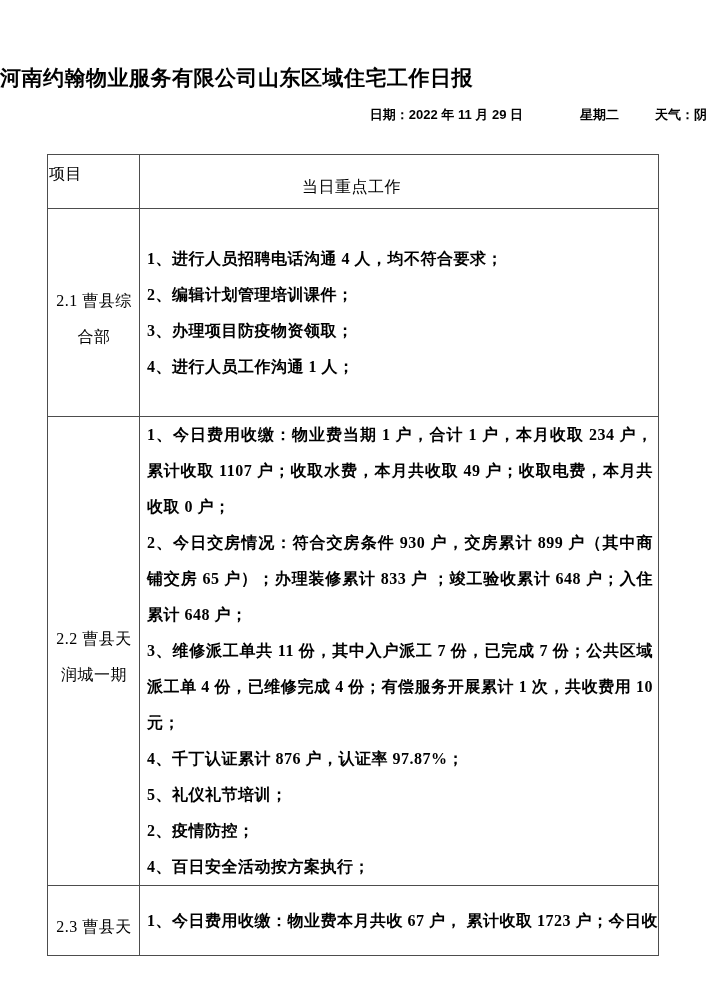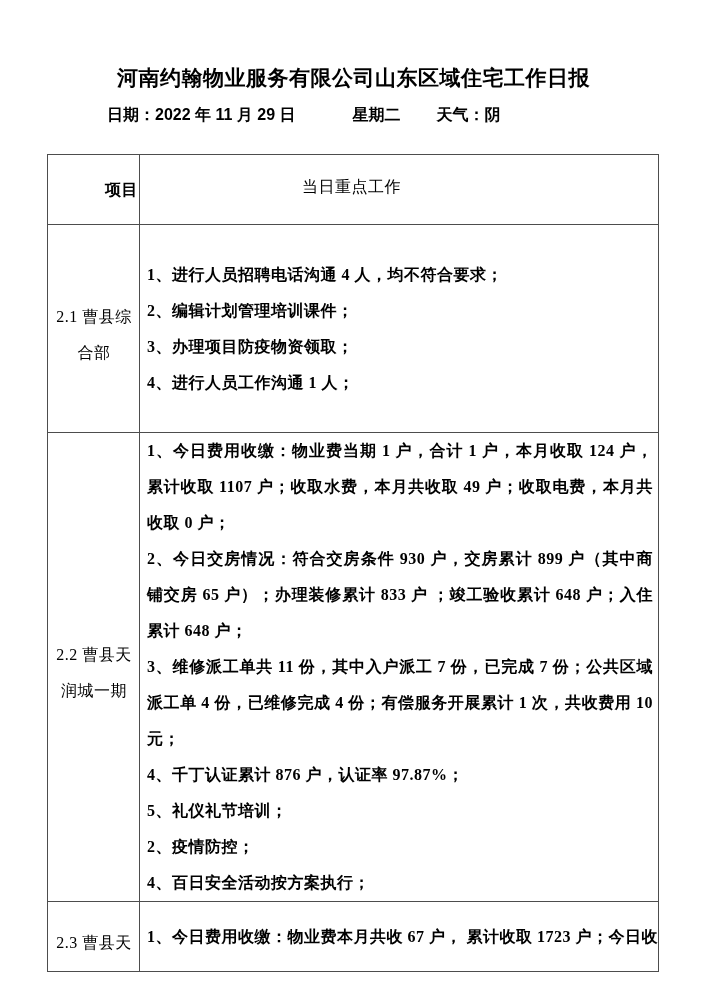--- a/index.html
+++ b/index.html
@@ -10,57 +10,56 @@
   body {
     width: 707px;
     height: 999px;
     position: relative;
     overflow: hidden;
     color: #000;
     font-family: "Liberation Serif", "DejaVu Serif", serif;
   }
   .doc-title {
     margin: 64px 0 0 0;
-    text-align: center;
     font-family: "Liberation Sans", "DejaVu Sans", sans-serif;
     font-weight: bold;
     font-size: 21px;
     line-height: 27px;
     letter-spacing: 0.5px;
   }
   .date-line {
     margin: 13px 0 0 107px;
     font-family: "Liberation Sans", "DejaVu Sans", sans-serif;
     font-weight: bold;
-    font-size: 16px;
+    font-size: 13px;
     line-height: 21px;
     white-space: nowrap;
+    text-align: right;
   }
   .date-line .weekday { margin-left: 57px; }
   .date-line .weather { margin-left: 36px; }
 
   table.report {
     border-collapse: collapse;
     table-layout: fixed;
     width: 611px;
     margin: 29px 0 0 47px;
   }
   table.report td {
     border: 1px solid #4d4d4d;
     font-size: 16px;
     line-height: 36px;
     letter-spacing: 0.5px;
     overflow: hidden;
   }
   td.th-project {
-    text-align: right;
+    text-align: left;
     vertical-align: top;
     height: 51px;
-    padding-top: 17px;
-    font-weight: bold;
+    padding-top: 1px;
   }
   td.th-work {
     text-align: center;
     vertical-align: top;
     padding-top: 14px;
     padding-right: 96px;
   }
   td.proj-cell {
     vertical-align: middle;
     text-align: center;
@@ -106,21 +105,21 @@
         <p>1、进行人员招聘电话沟通 4 人，均不符合要求；</p>
         <p>2、编辑计划管理培训课件；</p>
         <p>3、办理项目防疫物资领取；</p>
         <p>4、进行人员工作沟通 1 人；</p>
       </td>
     </tr>
 
     <tr>
       <td class="proj-cell" style="height:441px">2.2 曹县天润城一期</td>
       <td class="work-cell">
-        <p>1、今日费用收缴：物业费当期 1 户，合计 1 户，本月收取 124 户，累计收取 1107 户；收取水费，本月共收取 49 户；收取电费，本月共收取 0 户；</p>
+        <p>1、今日费用收缴：物业费当期 1 户，合计 1 户，本月收取 234 户，累计收取 1107 户；收取水费，本月共收取 49 户；收取电费，本月共收取 0 户；</p>
         <p>2、今日交房情况：符合交房条件 930 户，交房累计 899 户（其中商铺交房 65 户）；办理装修累计 833 户 ；竣工验收累计 648 户；入住累计 648 户；</p>
         <p>3、维修派工单共 11 份，其中入户派工 7 份，已完成 7 份；公共区域派工单 4 份，已维修完成 4 份；有偿服务开展累计 1 次，共收费用 10 元；</p>
         <p>4、千丁认证累计 876 户，认证率 97.87%；</p>
         <p>5、礼仪礼节培训；</p>
         <p>2、疫情防控；</p>
         <p>4、百日安全活动按方案执行；</p>
       </td>
     </tr>
 
     <tr>

